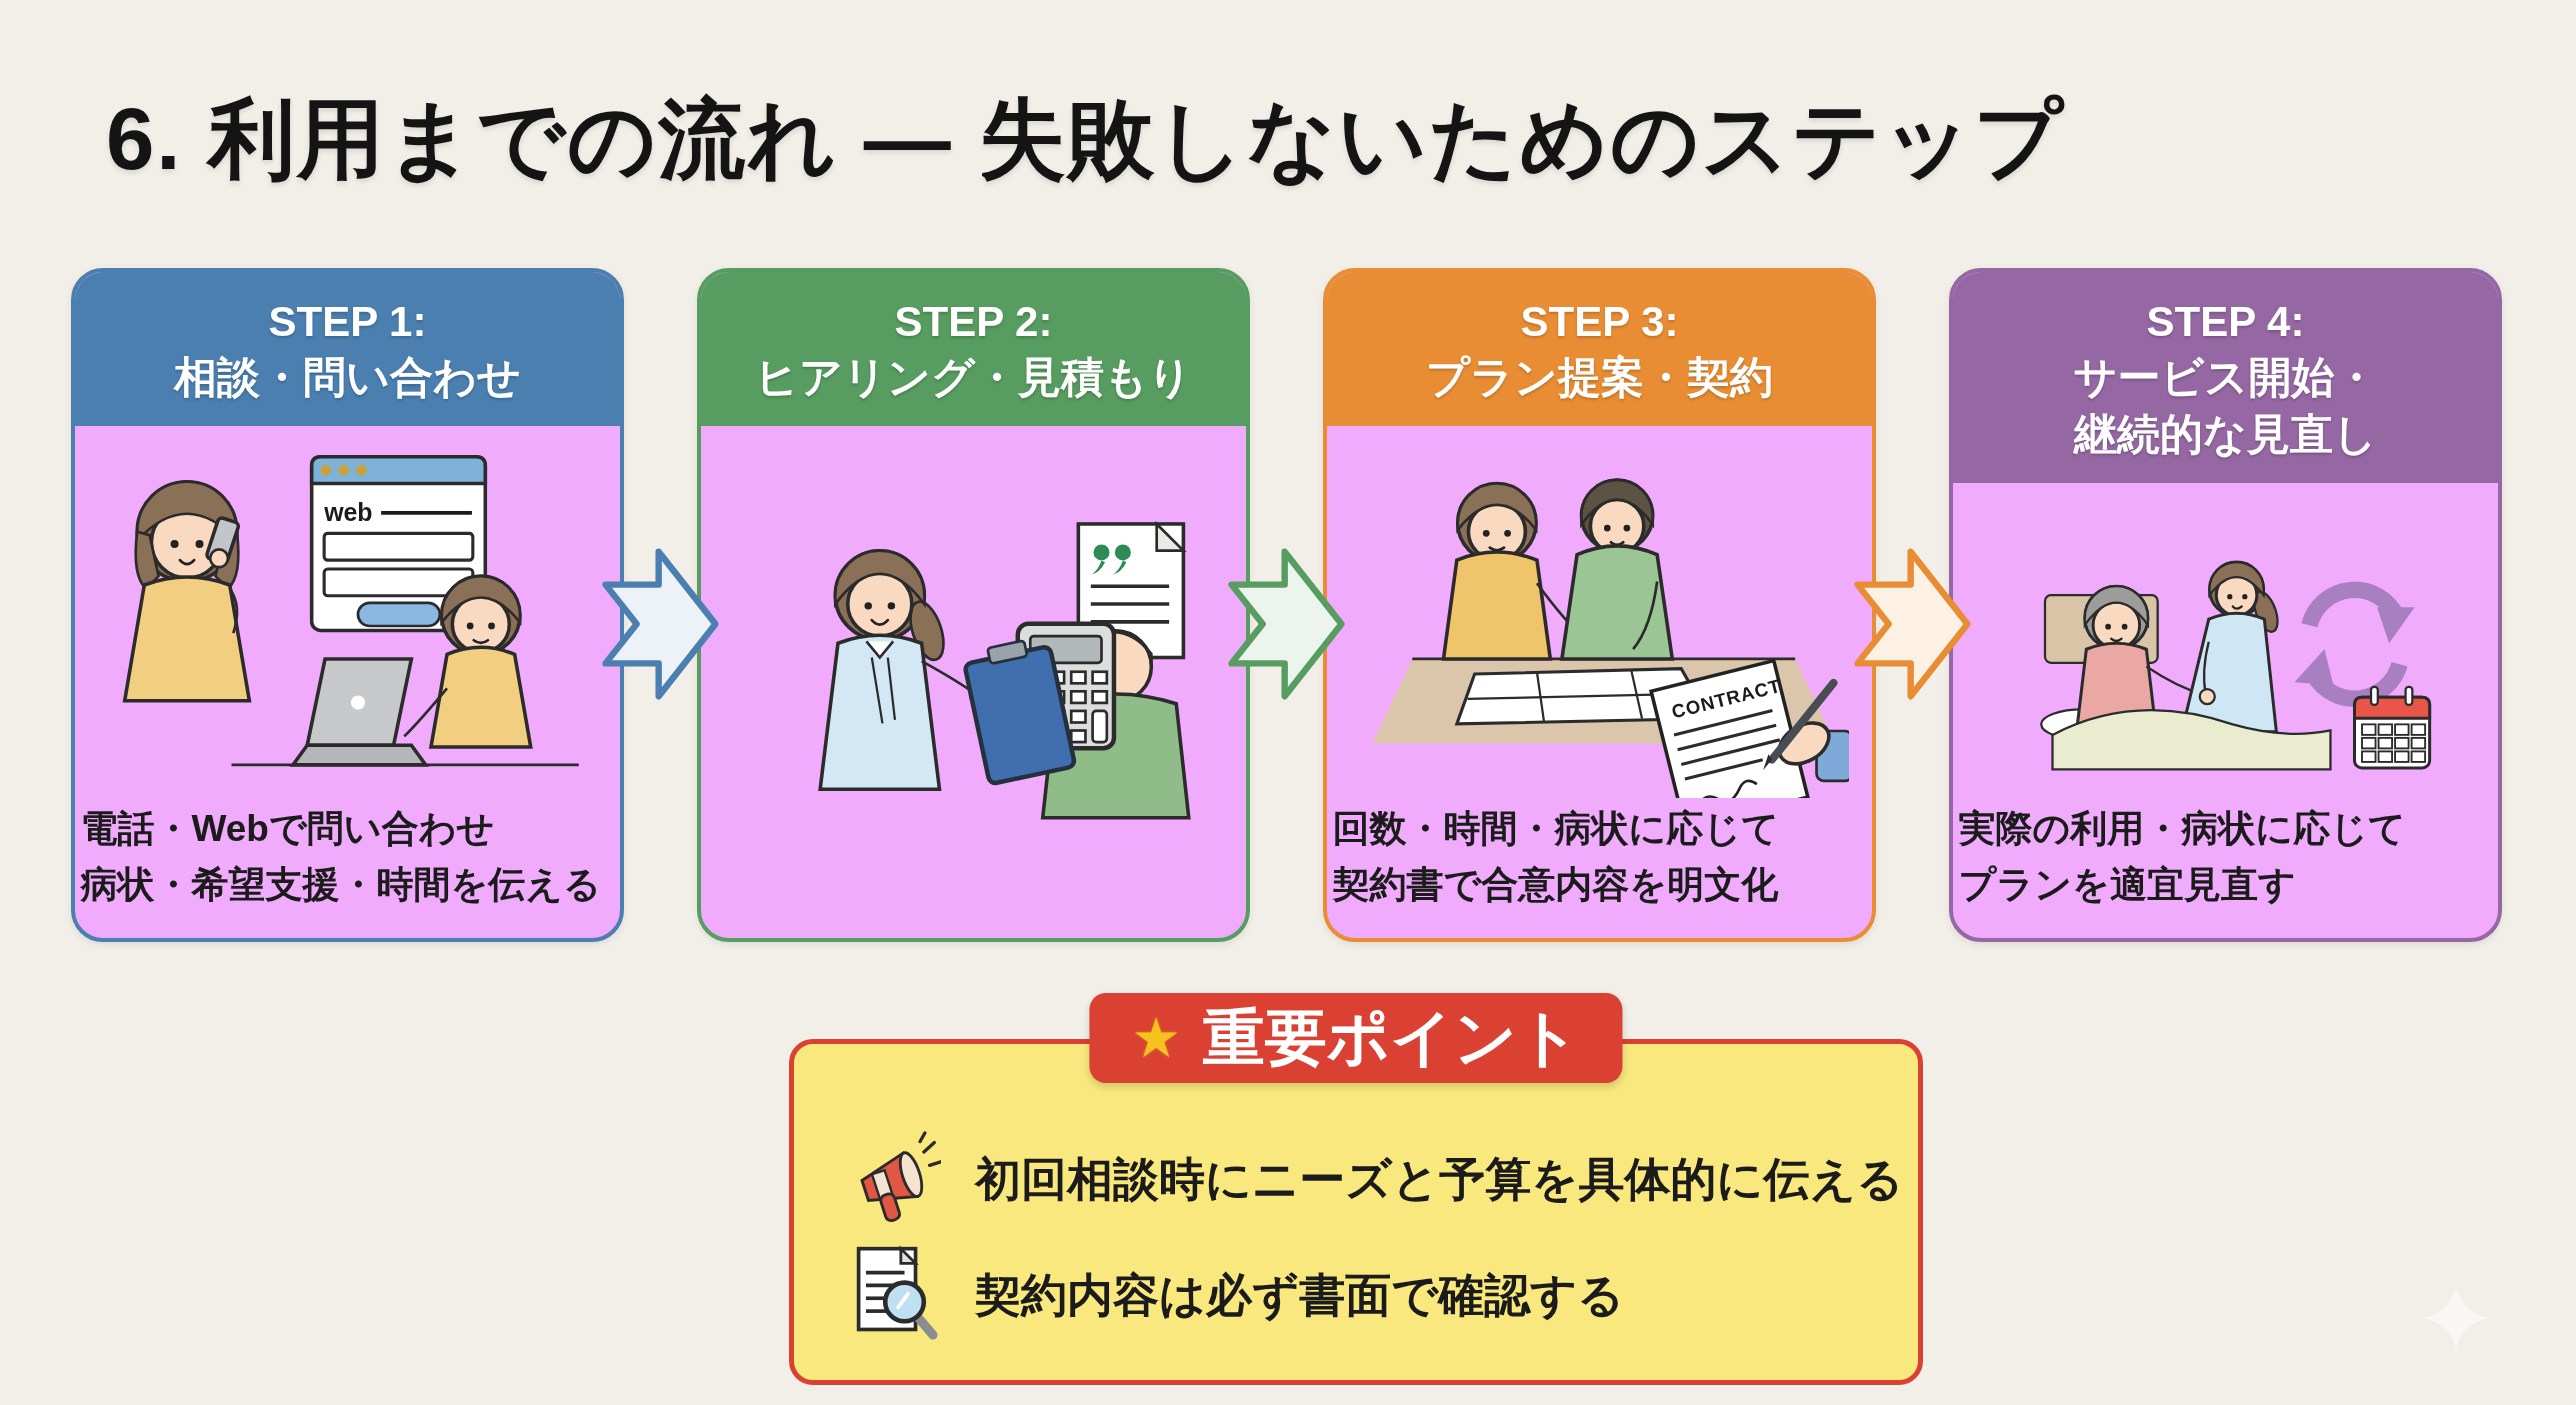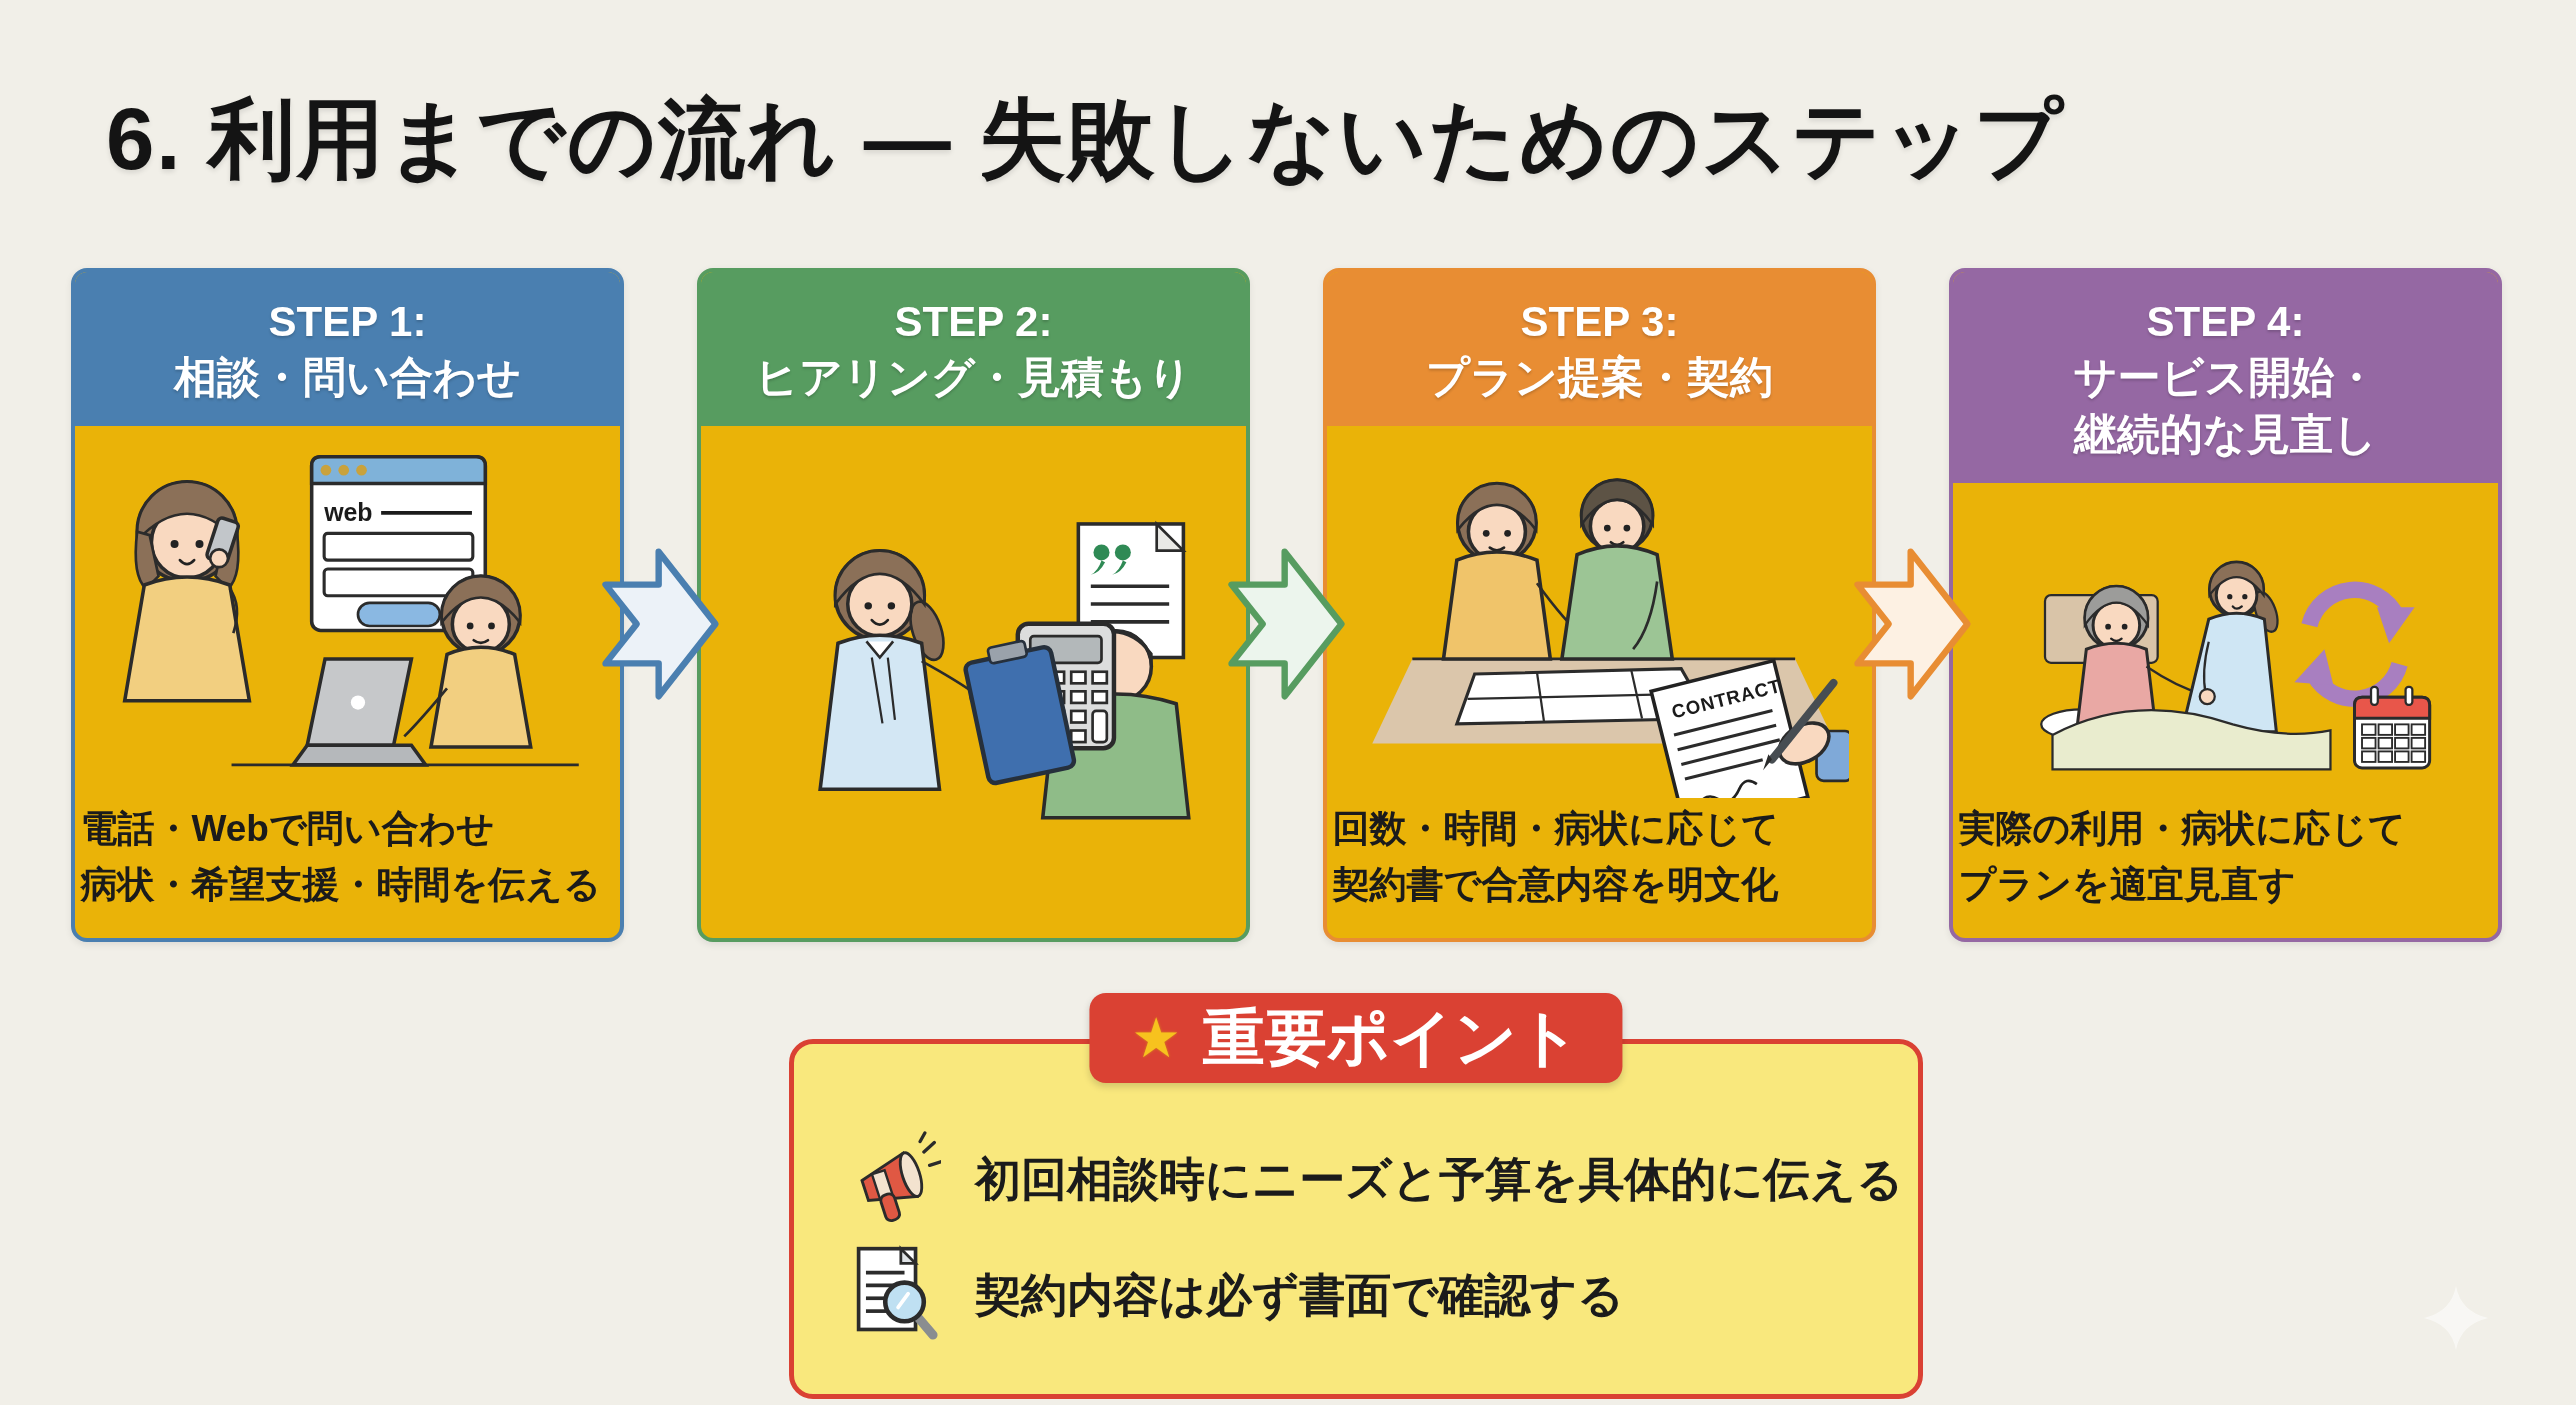--- a/index.html
+++ b/index.html
@@ -17,22 +17,22 @@
     color:#141414; text-shadow:0 2.7px 5.5px rgba(0,0,0,0.10);
     white-space:nowrap;
   }
   
   .steps-row {
     position:absolute; left:71px; top:268px; width:2433px; height:674px;
     display:flex; align-items:stretch;
   }
   .card {
     width:553px; height:674px; flex:none;
-    border-radius:16px; overflow:hidden;
-    background:#eab308;
+    border-radius:32px; overflow:hidden;
+    background:#f0abfc;
     display:flex; flex-direction:column;
     border:4.6px solid var(--c);
     box-shadow:0 2.7px 7.3px rgba(0,0,0,0.08);
   }
   .c-blue   { --c:#4a7fb0; }
   .c-green  { --c:#579c60; }
   .c-orange { --c:#e88d33; }
   .c-purple { --c:#9568a3; }
   .card-header {
     background:var(--c); color:#ffffff; text-align:center;
@@ -60,21 +60,21 @@
     background:#da4133; border-radius:16.5px; z-index:2;
     display:flex; align-items:center; gap:22px;
     padding:11px 42px; height:90px;
     box-shadow:0 3.7px 7.3px rgba(0,0,0,0.15);
   }
   .badge-star { font-size:55px; color:#f7c21e; text-shadow:0 0 2.7px #d8941a; line-height:1; }
   .badge-label { font-size:62px; font-weight:800; color:#ffffff; white-space:nowrap; }
   .points-panel {
     margin-top:46px; background:#f9e87d;
     border:5.5px solid #da4133; border-radius:24px;
-    padding:71px 49px 33px;
+    padding:71px 49px 19px;
     text-align:center;
   }
   .point-row { display:flex; align-items:center; gap:31px; margin:14.6px 0; }
   .point-icon { width:101px; height:101px; flex:none; display:flex; align-items:center; justify-content:center; }
   .point-icon svg { width:95px; height:101px; }
   .point-text { font-size:46px; font-weight:700; color:#1b1b1b; white-space:nowrap; }
   
   .sparkle { position:absolute; right:88px; bottom:55px; opacity:0.55; }
 </style>
 </head>

